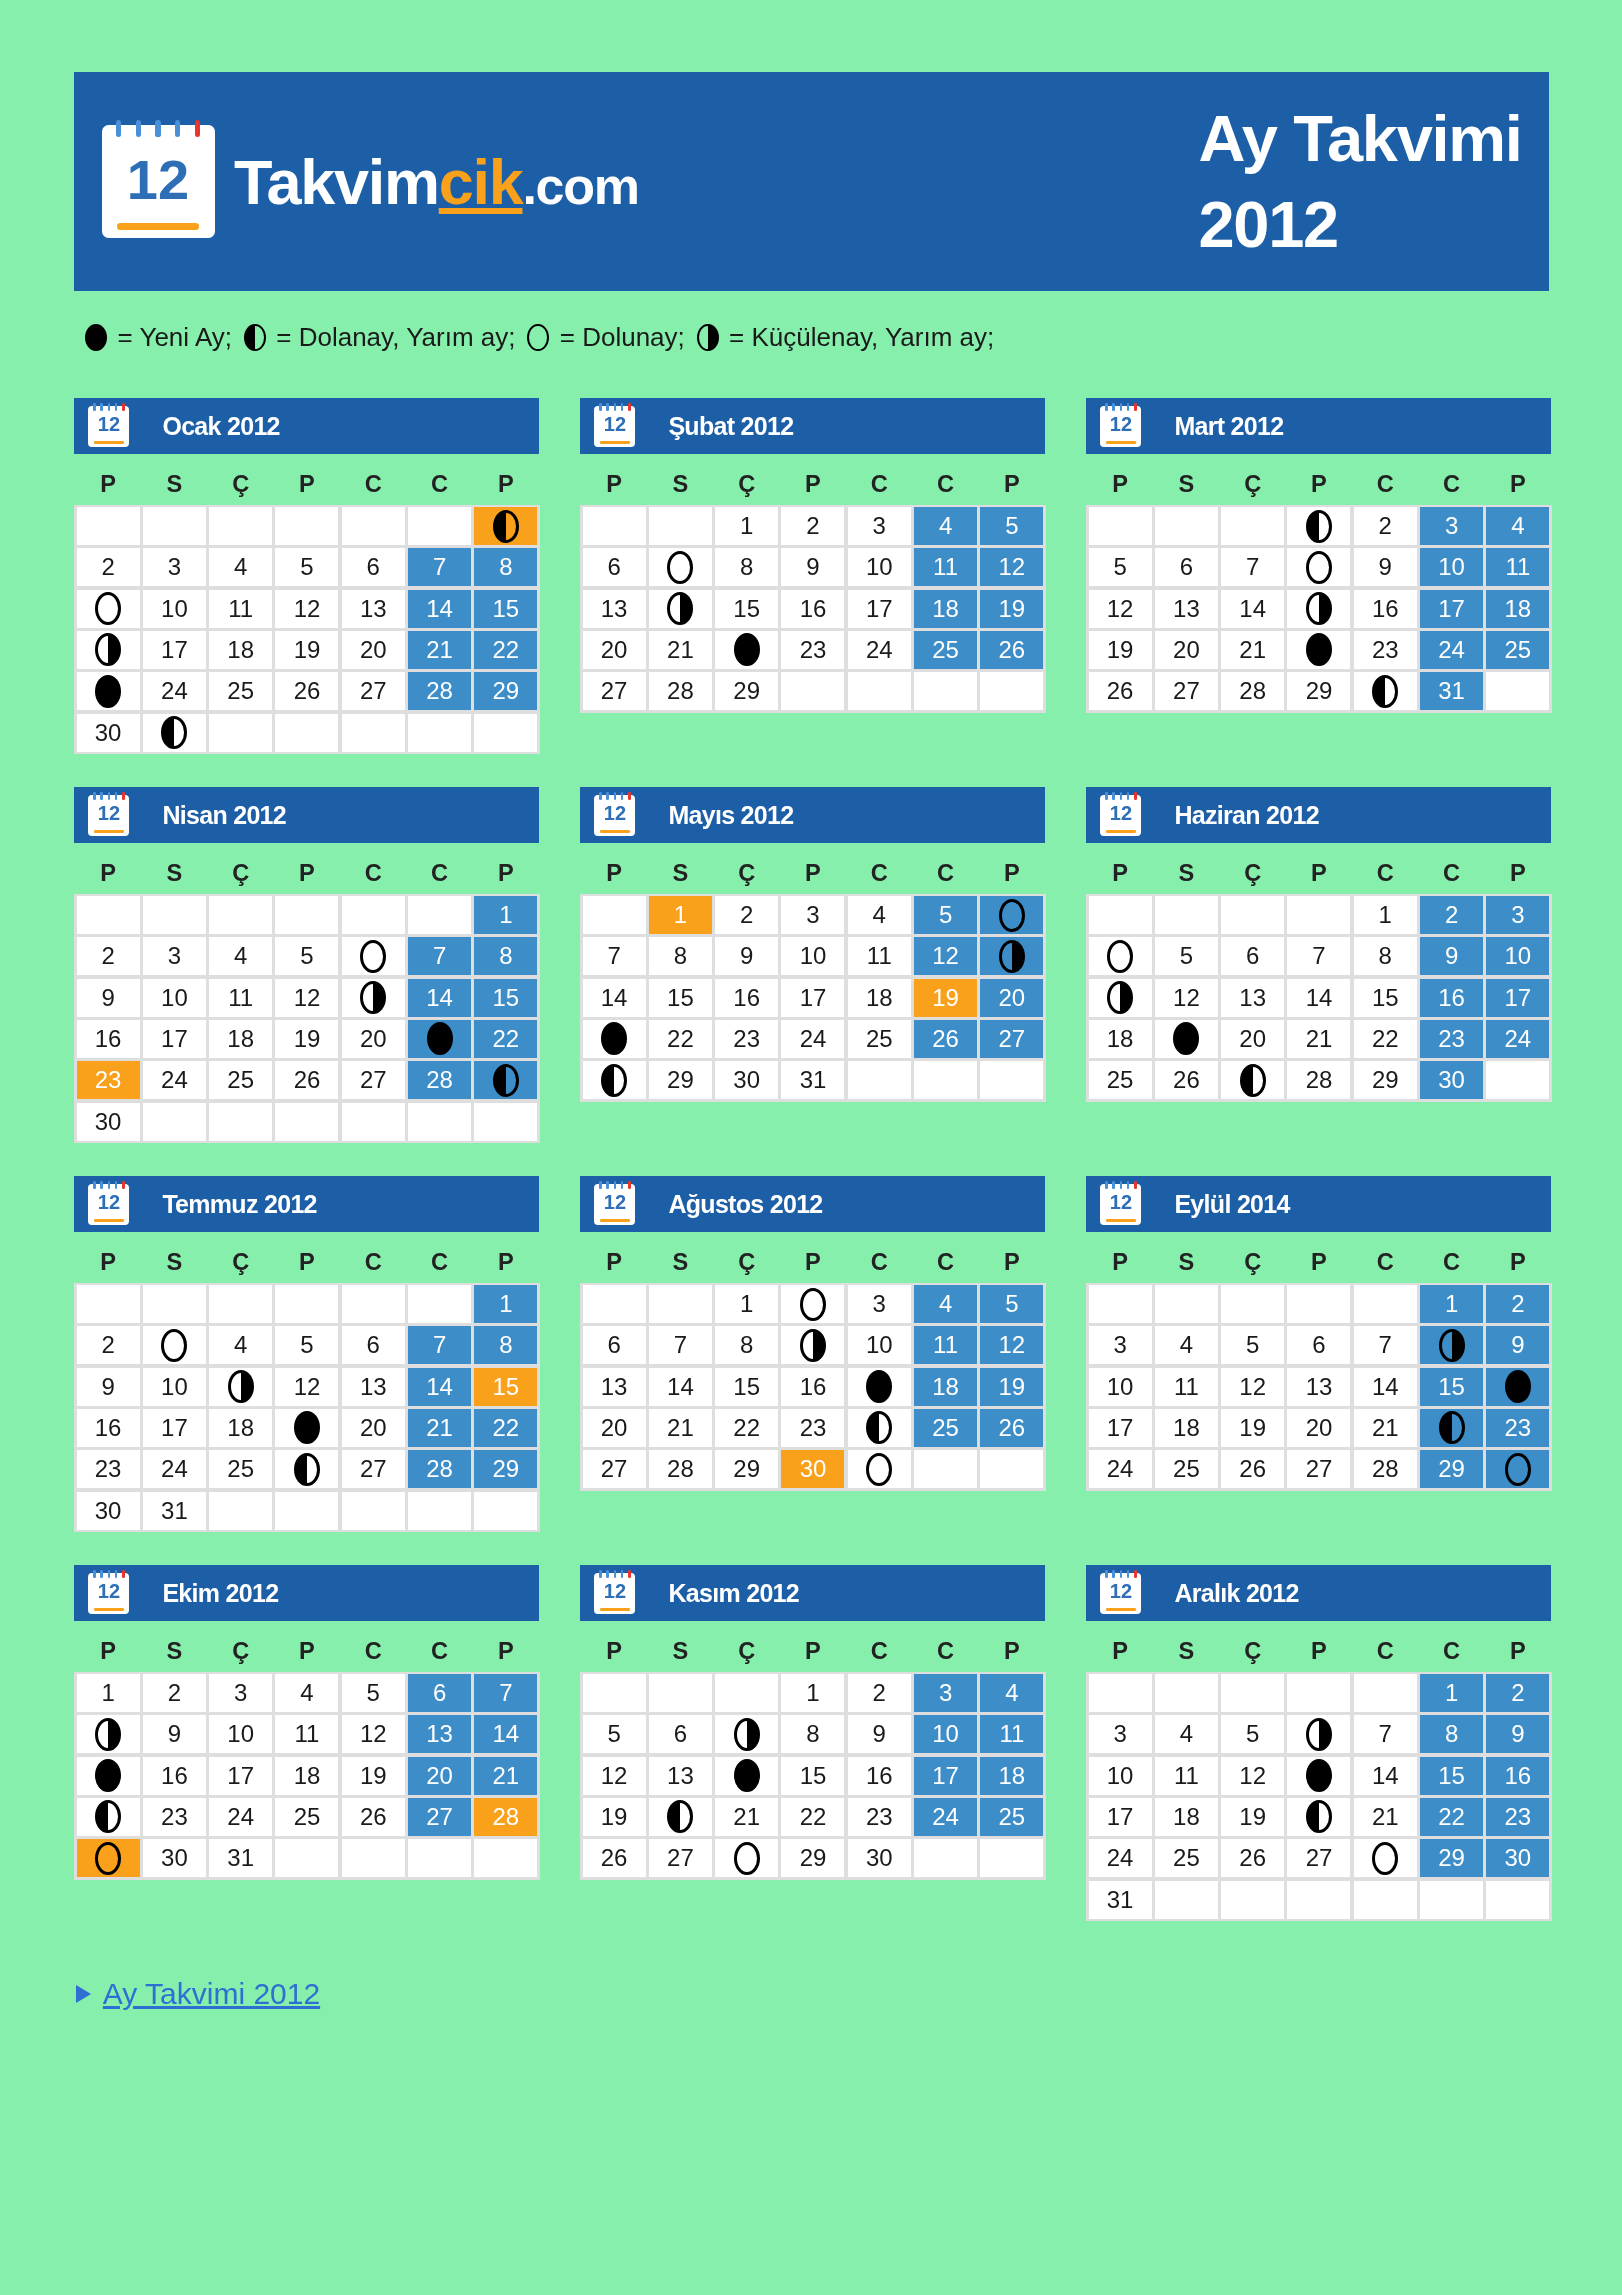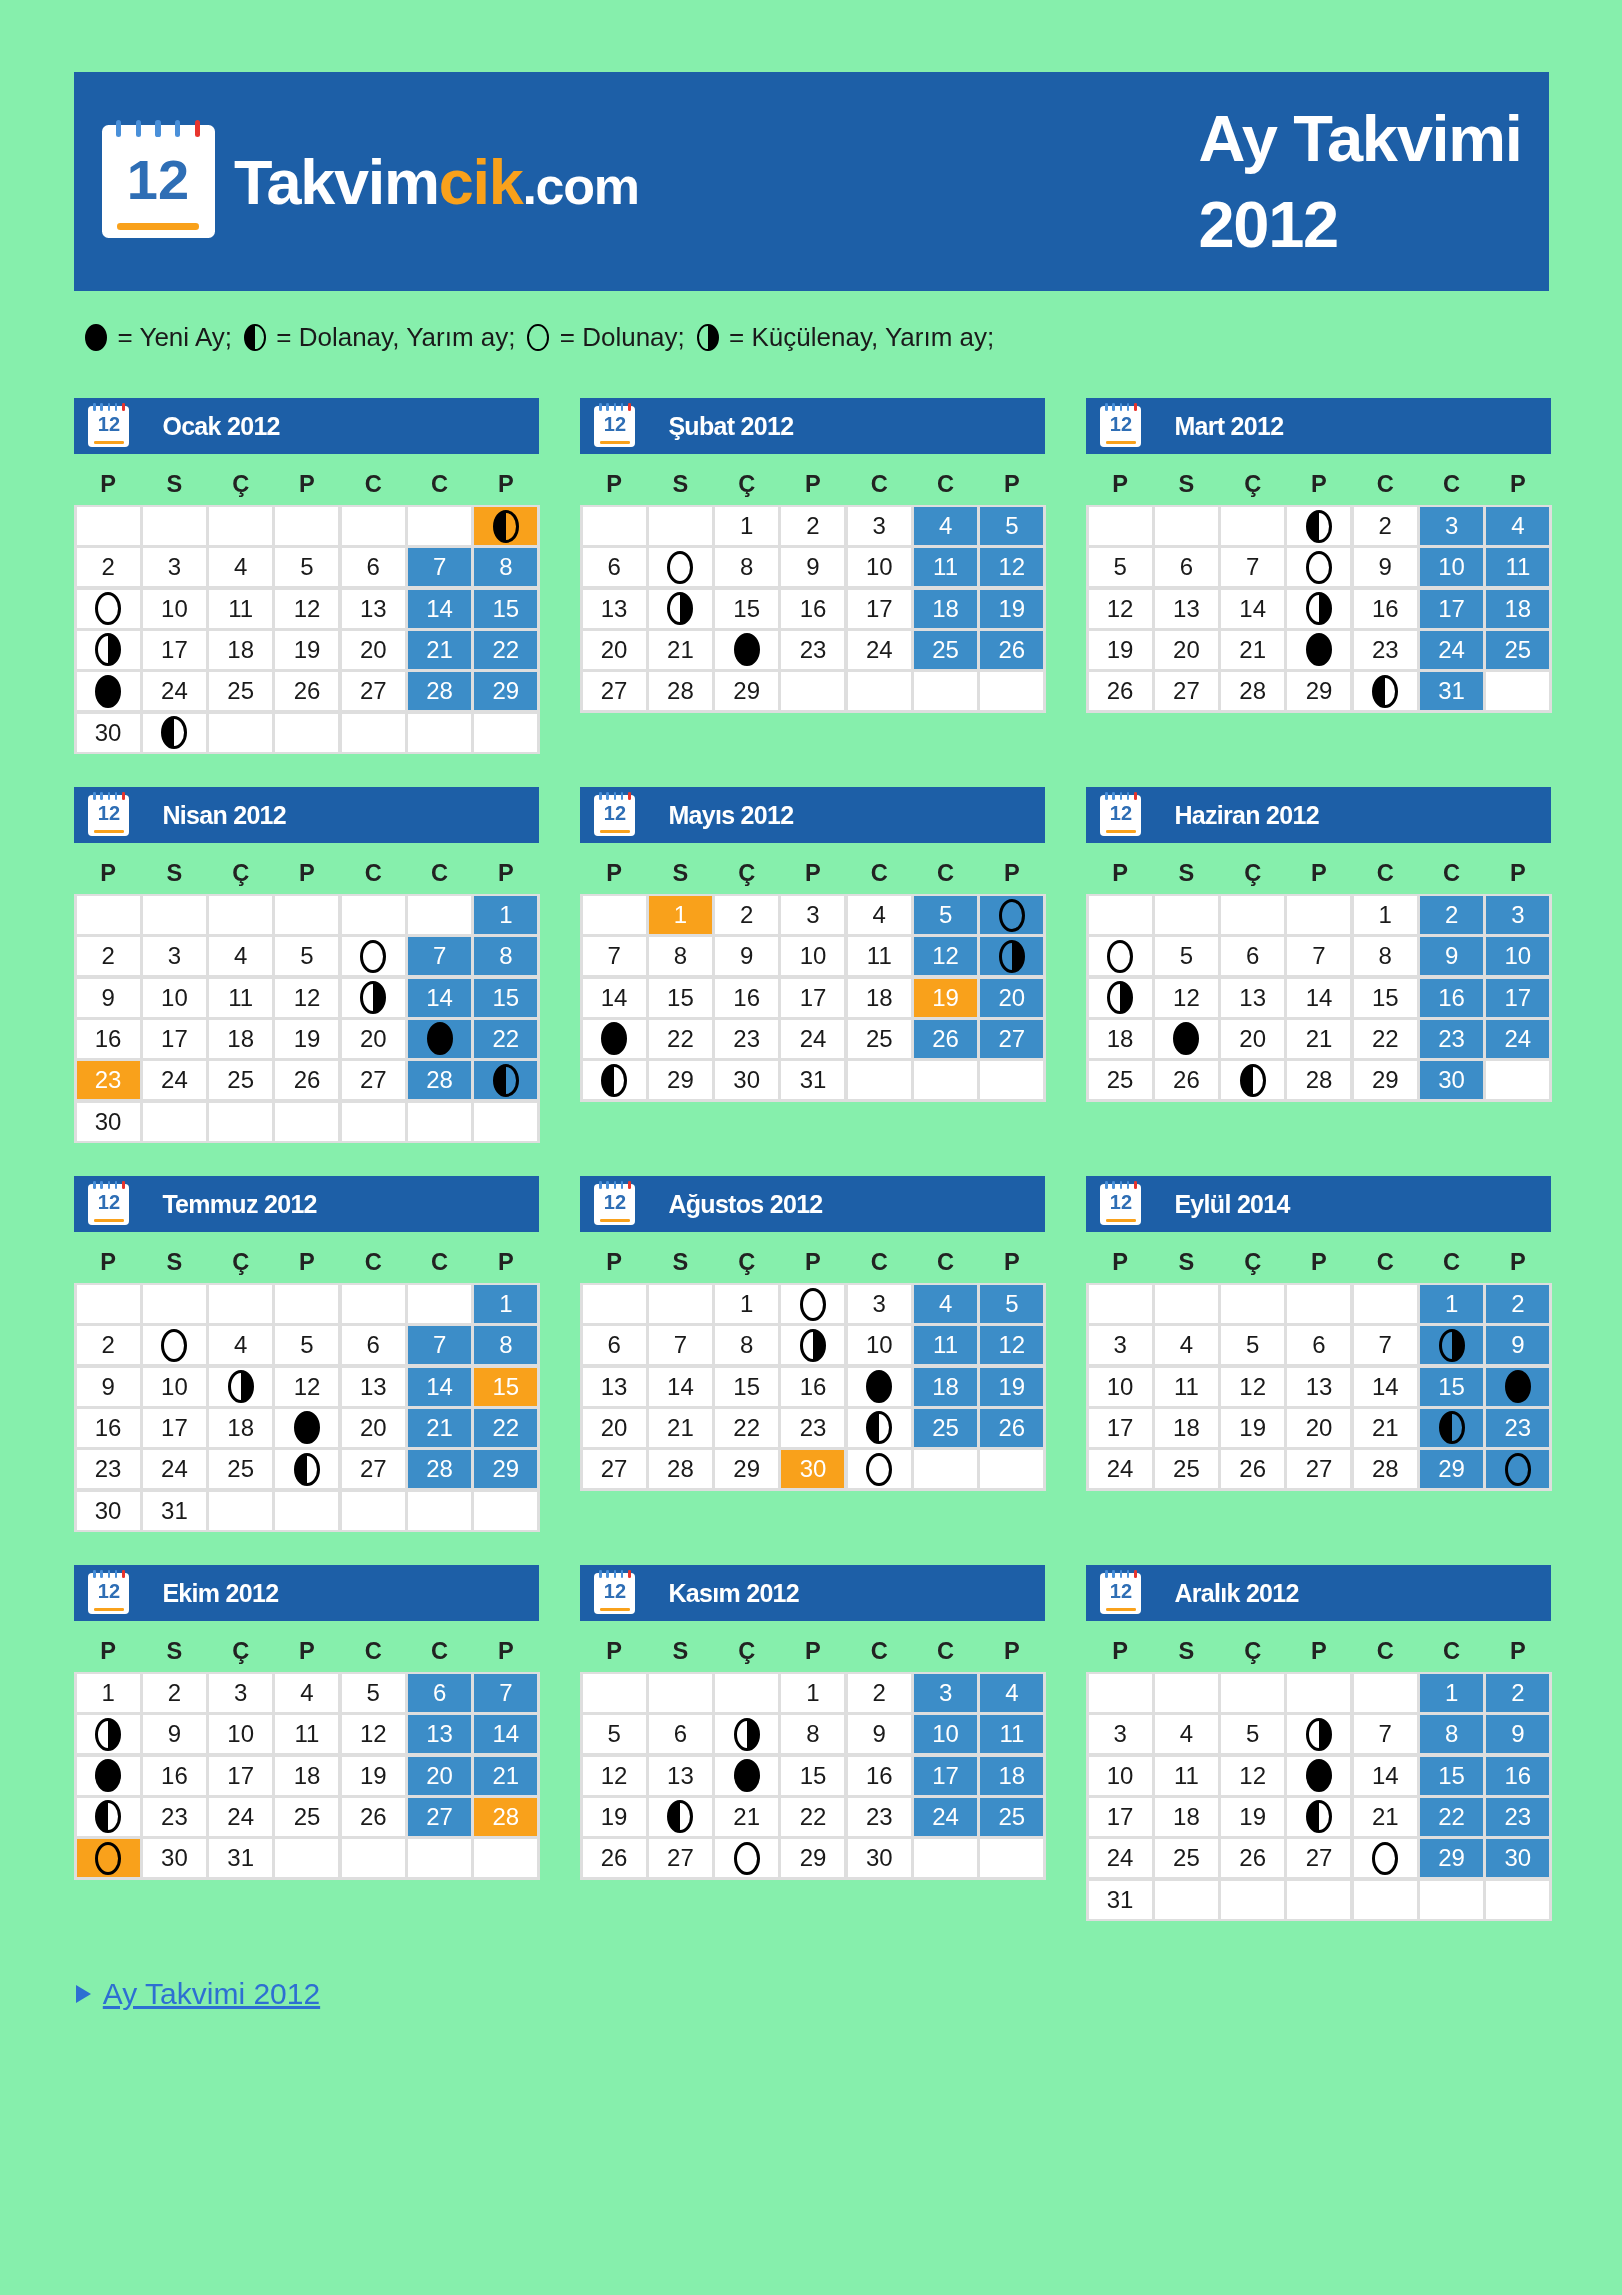--- a/index.html
+++ b/index.html
@@ -5,21 +5,21 @@
   html,body{margin:0;padding:0;background:#fff;}
   body{font-family:"Liberation Sans","DejaVu Sans",sans-serif;color:#1a1a1a;}
   .page{position:relative;width:1623px;height:2295px;background:#86efac;overflow:hidden;}
 
   
   .banner{position:absolute;left:74px;top:72px;width:1475px;height:219px;
           background:#1d5fa7;display:flex;justify-content:space-between;align-items:center;
           padding:0 27.5px;box-sizing:border-box;}
   .logo{display:flex;align-items:center;gap:19.6px;}
   .logo-text{font-size:63px;font-weight:bold;color:#fff;letter-spacing:-1.3px;}
-  .logo-text .cik{color:#f9a11b;}
+  .logo-text .cik{color:#f9a11b;text-decoration:underline;}
   .logo-text .com{font-size:52px;color:#fff;font-weight:bold;}
   .banner-title{text-align:left;color:#fff;font-weight:bold;font-size:65px;line-height:1.32;letter-spacing:-1.3px;}
 
   
   .cal-icon{display:inline-block;position:relative;background:#fff;border-radius:6.5px;text-align:center;}
   .icon-lg{width:113px;height:113px;}
   .icon-sm{width:41px;height:41px;border-radius:3.9px;flex:none;}
   .icon-num{display:block;font-weight:bold;color:#2e6eb5;}
   .icon-lg .icon-num{font-size:56px;margin-top:22px;}
   .icon-sm .icon-num{font-size:20px;margin-top:7.9px;}

